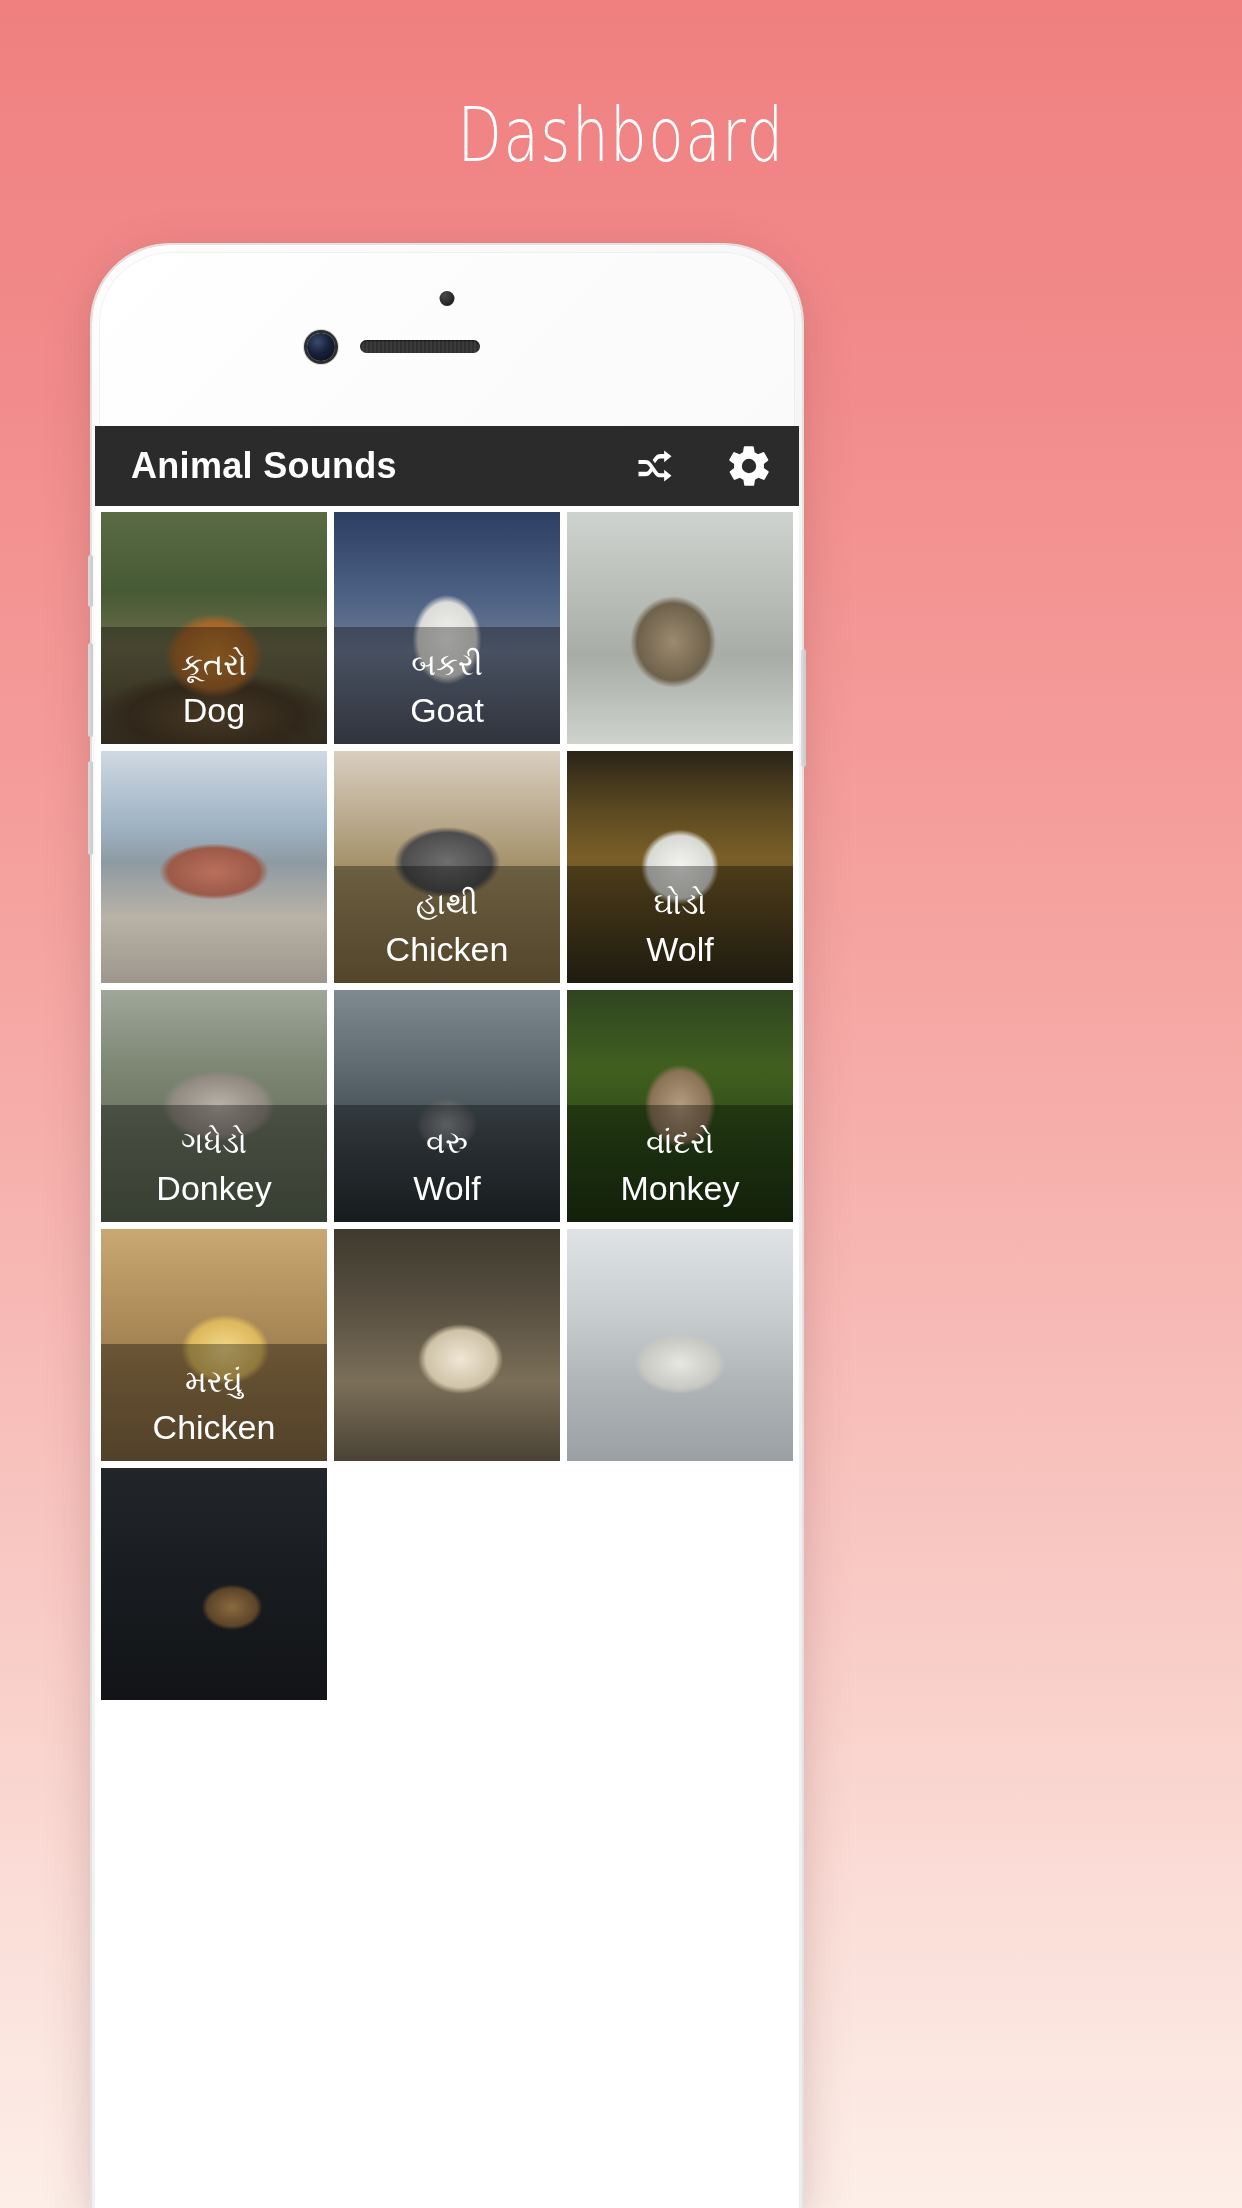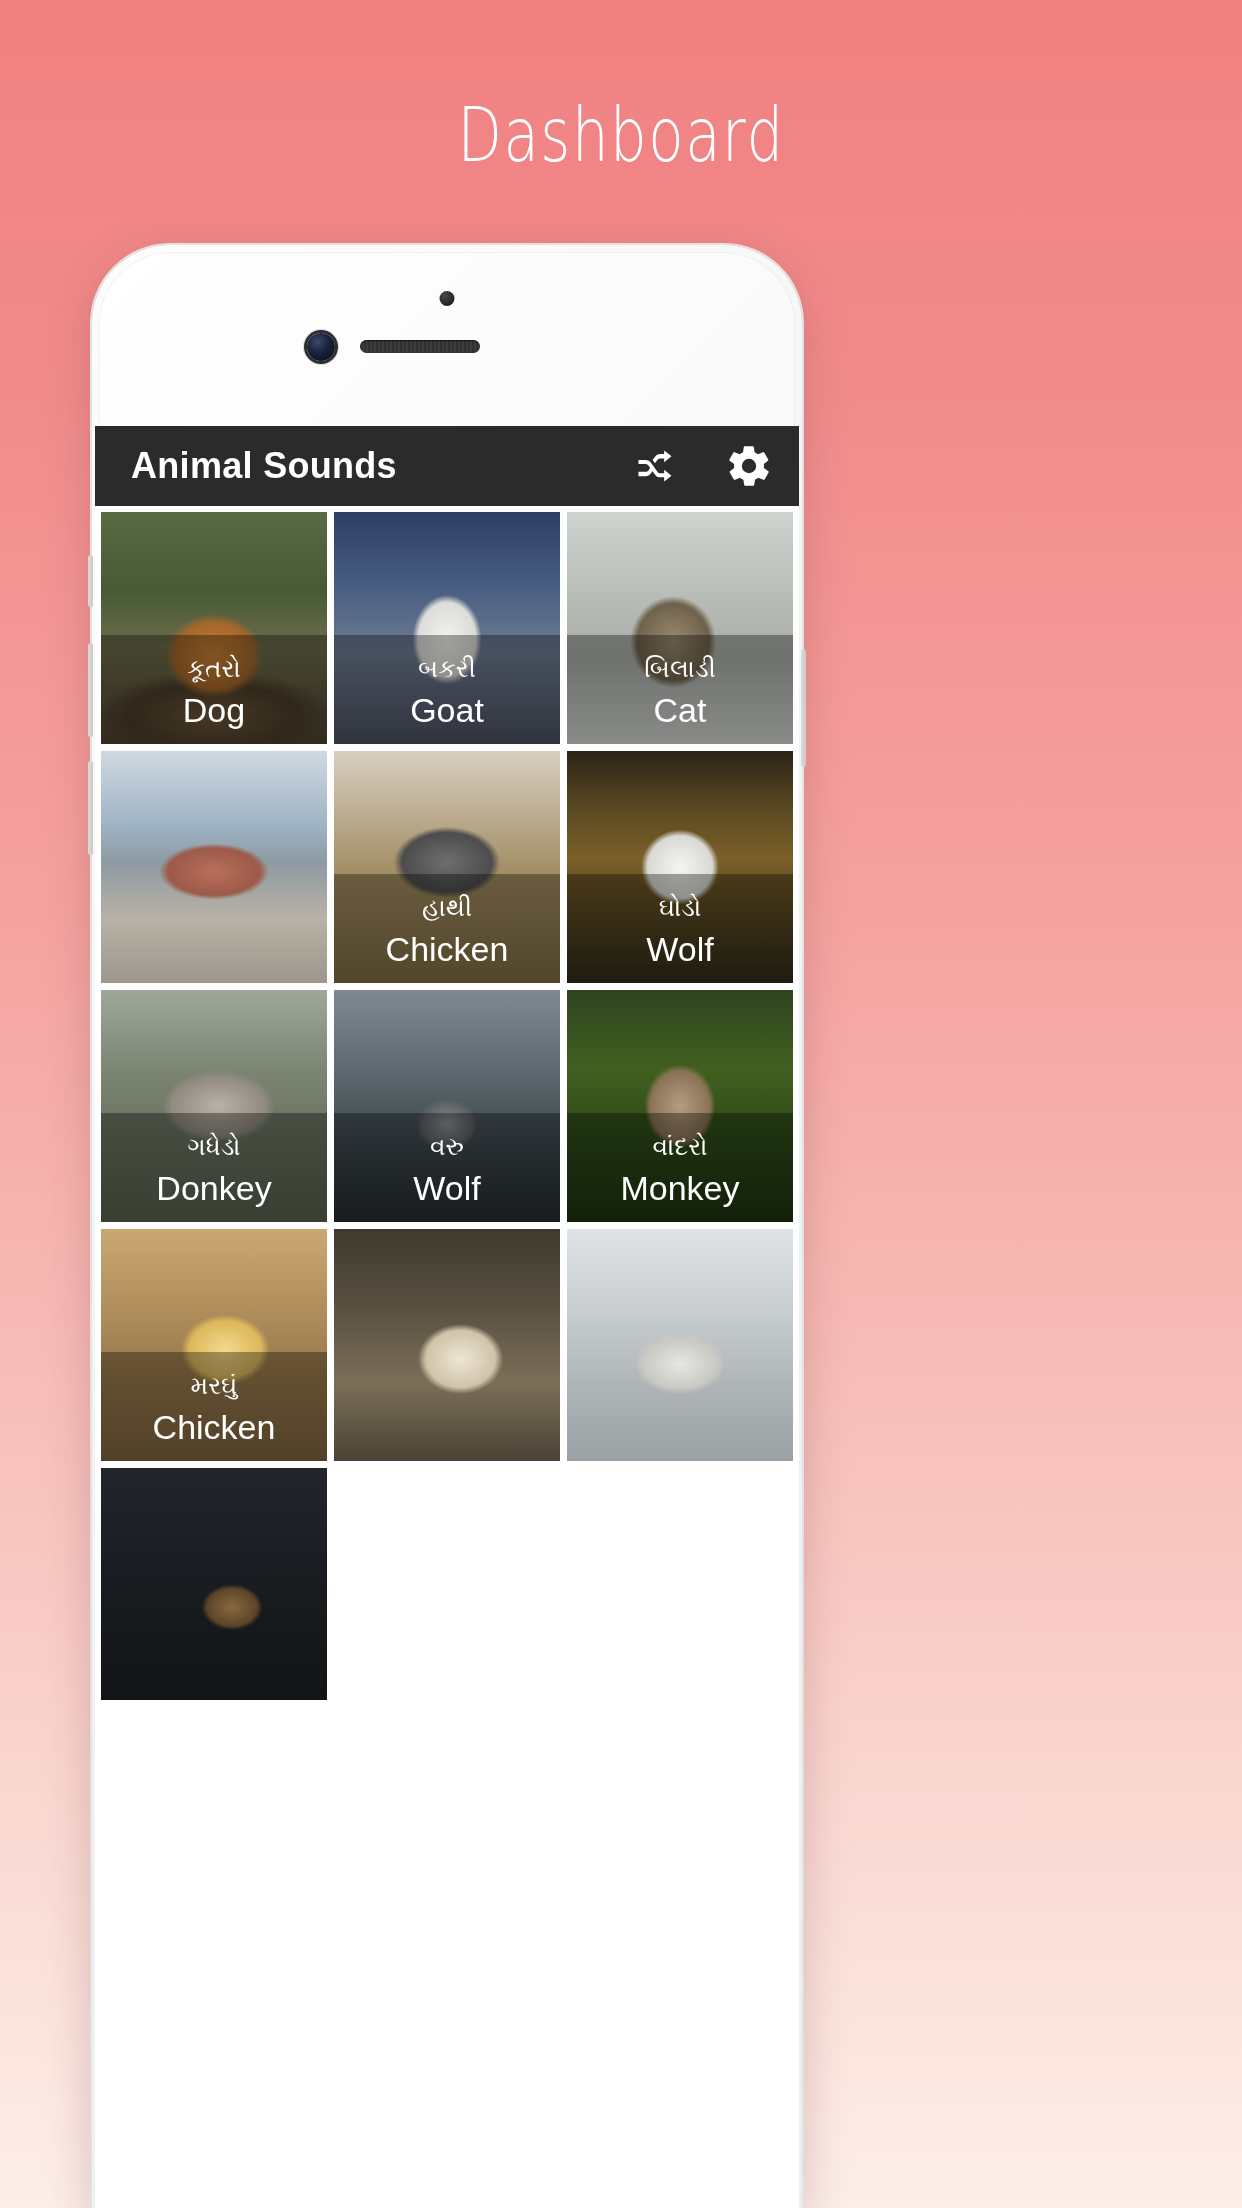--- a/index.html
+++ b/index.html
@@ -118,21 +118,21 @@
   }
   .card .photo{ position:absolute; inset:0; }
   .card .caption{
     position:absolute; left:0; right:0; bottom:0;
     padding:8px 6px 12px 6px;
     background:rgba(0,0,0,.34);
     text-align:center;
     color:#ffffff;
   }
   .caption .native{
-    font-size:25px; line-height:1.25;
+    font-size:31px; line-height:1.25;
     font-family:"DejaVu Sans","Liberation Sans",sans-serif;
     margin-top:10px;
   }
   .caption .english{
     font-size:34px; line-height:1.3; margin-top:4px;
   }
 
   
   .sc-dog{background:
     radial-gradient(ellipse 70px 60px at 50% 62%,#c4802f 0%,#a5672a 55%,transparent 70%),
@@ -235,24 +235,20 @@
           </div>
           <div class="card">
             <div class="photo sc-goat"></div>
             <div class="caption">
               <div class="native">બકરી</div>
               <div class="english">Goat</div>
             </div>
           </div>
           <div class="card">
             <div class="photo sc-cat"></div>
-            <div class="caption">
-              <div class="native">બિલાડી</div>
-              <div class="english">Cat</div>
-            </div>
           </div>
           <div class="card">
             <div class="photo sc-pig"></div>
           </div>
           <div class="card">
             <div class="photo sc-elephant"></div>
             <div class="caption">
               <div class="native">હાથી</div>
               <div class="english">Chicken</div>
             </div>

